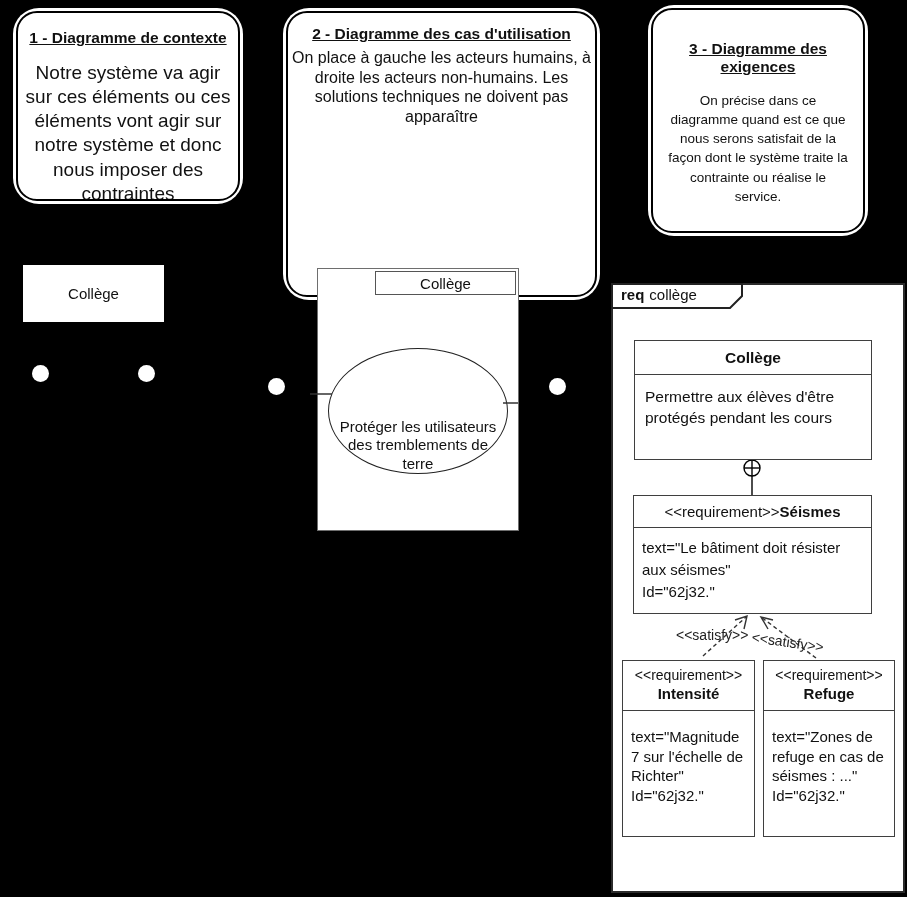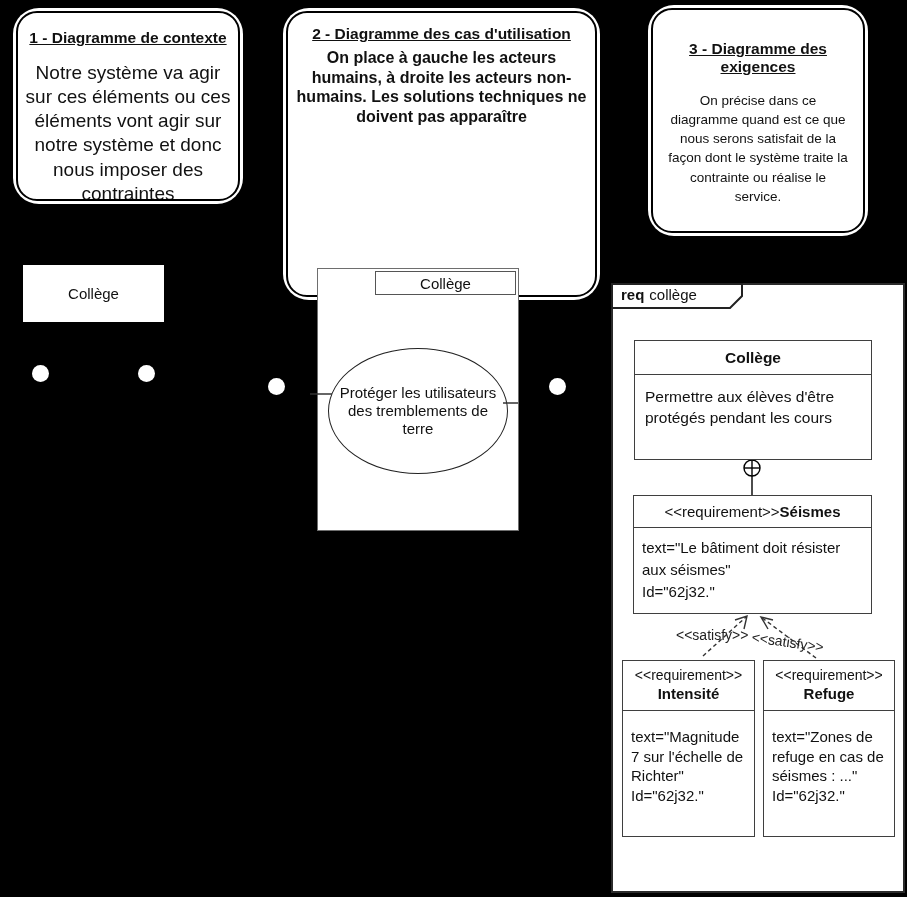--- a/index.html
+++ b/index.html
@@ -12,33 +12,33 @@
   .panel{position:absolute;background:#fff;border-radius:26px;}
   .panel-inner{position:absolute;left:3px;top:3px;right:3px;bottom:3px;
     border:2px solid #000;border-radius:21px;text-align:center;overflow:hidden;}
   .panel-title{font-weight:bold;text-decoration:underline;font-size:15.5px;margin:0 4px;}
   .panel p{margin:0 6px;}
   .p1-title{margin-top:16px;}
   .p1-par1{margin-top:24px !important;font-size:13px;line-height:1.27;}
   .p1-par2{margin-top:14px !important;font-size:19px;line-height:1.27;}
   .p2-title{margin-top:12px;}
   .p2-par1{margin-top:17px !important;font-size:13px;line-height:1.5;}
-  .p2-par2{margin-top:5px !important;font-size:16px;line-height:1.22;margin-left:2px !important;margin-right:2px !important;font-weight:bold;}
+  .p2-par2{margin-top:5px !important;font-size:16px;line-height:1.22;margin-left:2px !important;margin-right:2px !important;}
   .p3-title{margin-top:30px;margin-left:26px;margin-right:26px;}
   .p3-par1{margin-top:15px !important;font-size:13.5px;line-height:1.42;margin-left:12px !important;margin-right:12px !important;}
   
   .ctx-box{left:23px;top:265px;width:141px;height:57px;background:#fff;
     display:flex;align-items:center;justify-content:center;font-size:15px;}
   .dot{width:17px;height:17px;border-radius:50%;background:#fff;}
   
   .uc-boundary{left:317px;top:268px;width:200px;height:261px;background:#fff;border:1.5px solid #6e6e6e;}
   .uc-label{position:absolute;left:57px;top:2px;width:139px;height:22px;border:1px solid #555;
     background:#fff;display:flex;align-items:center;justify-content:center;font-size:15px;}
   .uc-ellipse{left:328px;top:348px;width:178px;height:124px;border:1.5px solid #222;border-radius:50%;
-    background:#fff;display:flex;align-items:center;justify-content:center;}
+    background:#fff;display:flex;align-items:flex-end;justify-content:center;}
   .uc-ellipse-text{width:158px;text-align:center;font-size:15px;line-height:1.22;}
   
   .req-frame{left:611px;top:283px;width:290px;height:606px;background:#fff;border:2px solid #2b2b2b;}
   .req-tab-text{left:621px;top:286px;font-size:15px;z-index:7;}
   .req-tab-text b{margin-right:5px;}
   .uml-box{position:absolute;background:#fff;border:1.5px solid #3f3f3f;z-index:6;}
   .uml-head{border-bottom:1.5px solid #3f3f3f;display:flex;align-items:center;justify-content:center;
     flex-direction:column;text-align:center;}
   .college-box{left:634px;top:340px;width:236px;height:118px;}
   .college-head{height:33px;font-weight:bold;font-size:15.5px;flex-direction:row;}

